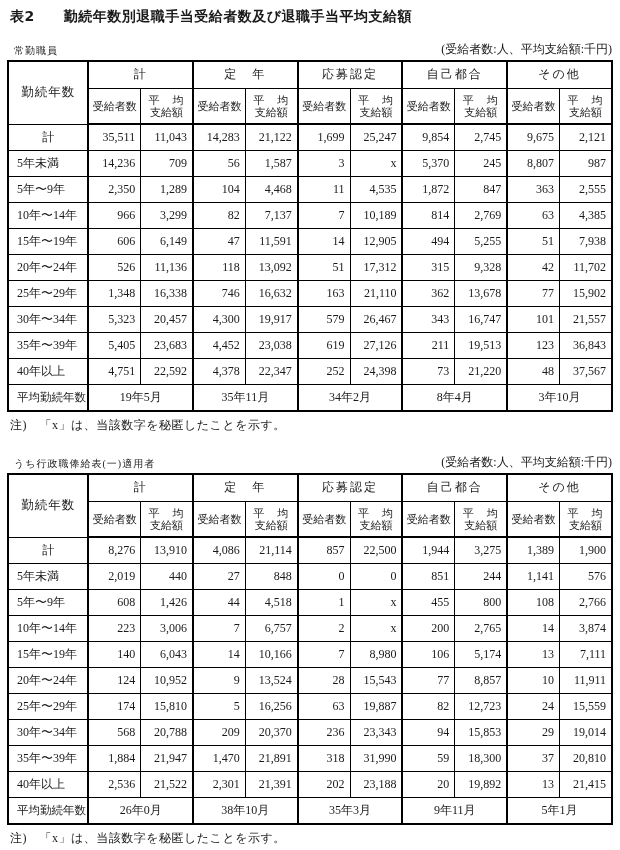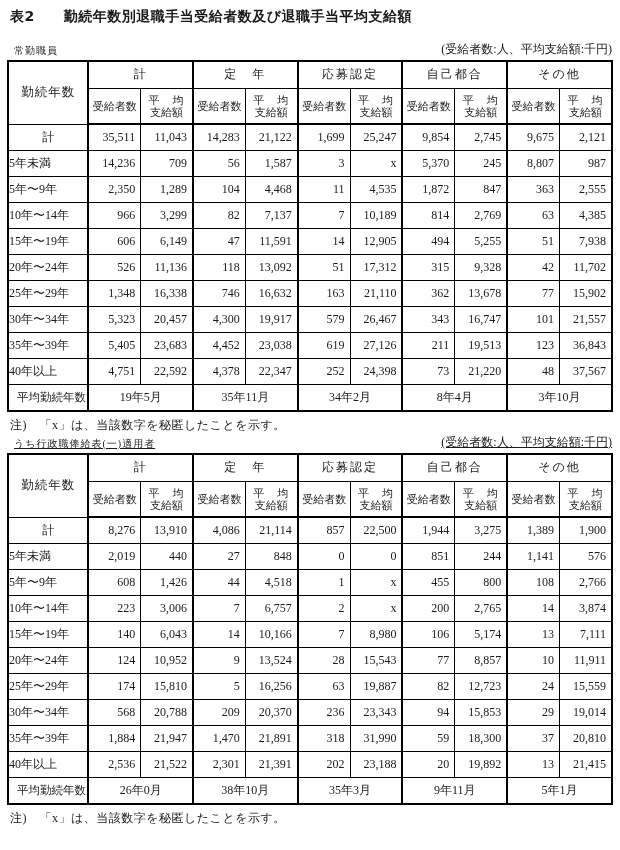--- a/index.html
+++ b/index.html
@@ -25,21 +25,21 @@
 
   .section { margin-top: 0; }
   .sec-head {
     display: flex;
     justify-content: space-between;
     align-items: flex-end;
     width: 604px;
     margin: 0 8px;
   }
   .sec1 .sec-head { margin-top: 15px; }
-  .sec2 .sec-head { margin-top: 0; text-decoration: underline; }
+  .sec2 .sec-head { margin-top: 20px; }
   .sec-label { font-size: 10px; padding-left: 6px; letter-spacing: 1px; }
   .sec-units { font-size: 12px; }
 
   table.stat {
     border-collapse: collapse;
     table-layout: fixed;
     width: 606px;
     margin: 2px 7px 0;
     border: 2px solid #000;
   }
@@ -59,21 +59,21 @@
 
   table.stat thead tr.group th { height: 26px; text-align: center; }
   table.stat thead th.ycol { font-size: 12.5px; letter-spacing: 1px; }
   table.stat thead th.ghead { letter-spacing: 2px; }
   table.stat thead tr.sub th { height: 34px; text-align: center; font-size: 11px; }
   table.stat thead tr.sub th .l1 { display: block; letter-spacing: 1px; }
   table.stat thead tr.sub th .l2 { display: block; }
 
   table.stat tbody td { height: 25px; }
   table.stat td.num { text-align: right; padding-right: 5px; }
-  table.stat td.rowlabel { text-align: left; padding-left: 0; font-size: 12px; }
+  table.stat td.rowlabel { text-align: left; padding-left: 8px; font-size: 12px; }
   table.stat td.rowlabel.center { text-align: center; padding-left: 0; }
   table.stat td.avglabel { text-align: left; padding-left: 8px; font-size: 11.5px; }
   table.stat td.avg { text-align: center; margin-left: 20px; }
 
   .footnote {
     font-size: 12px;
     margin: 5px 0 0 10px;
     letter-spacing: 0.5px;
   }
 </style>

